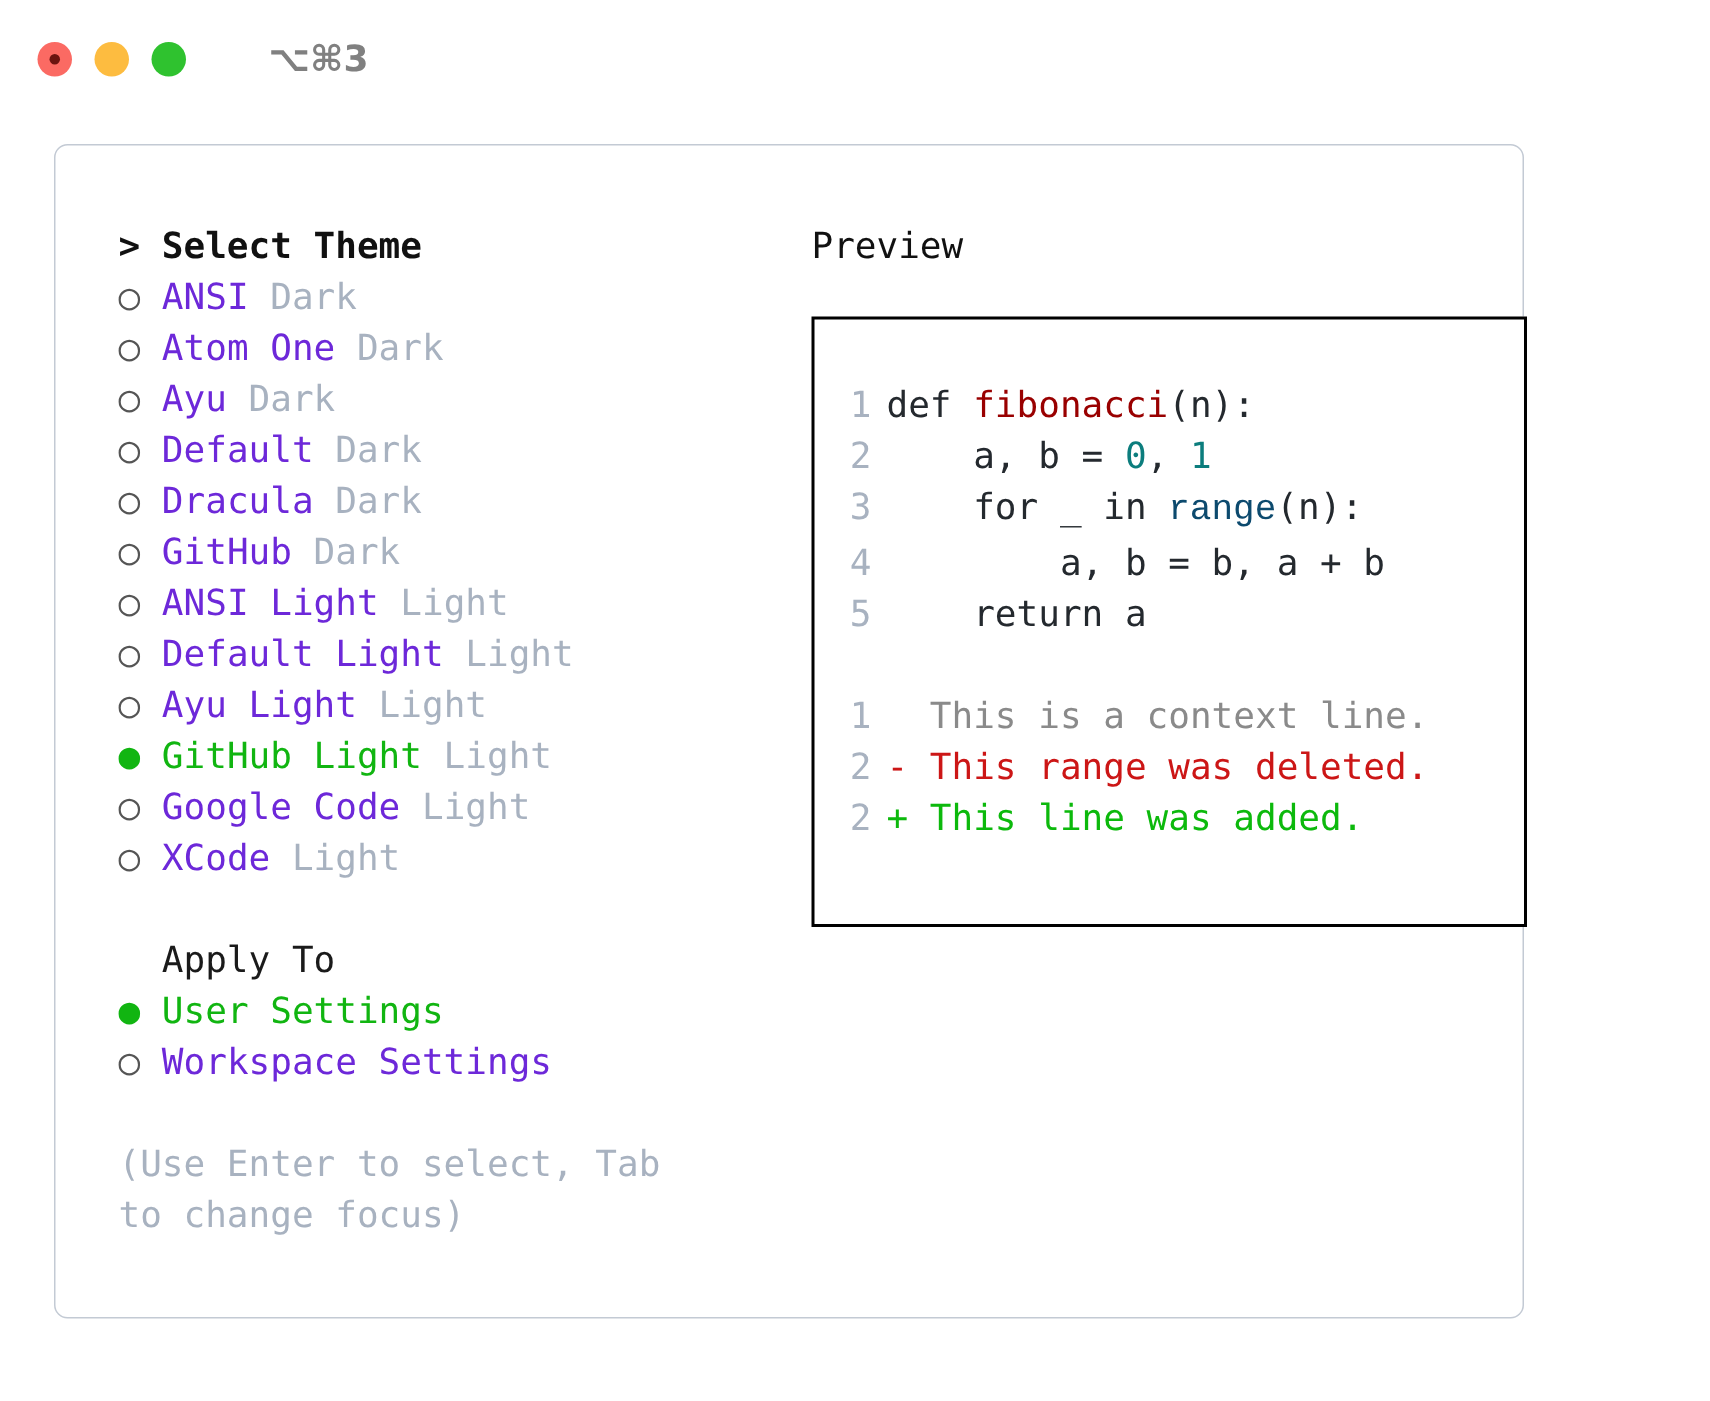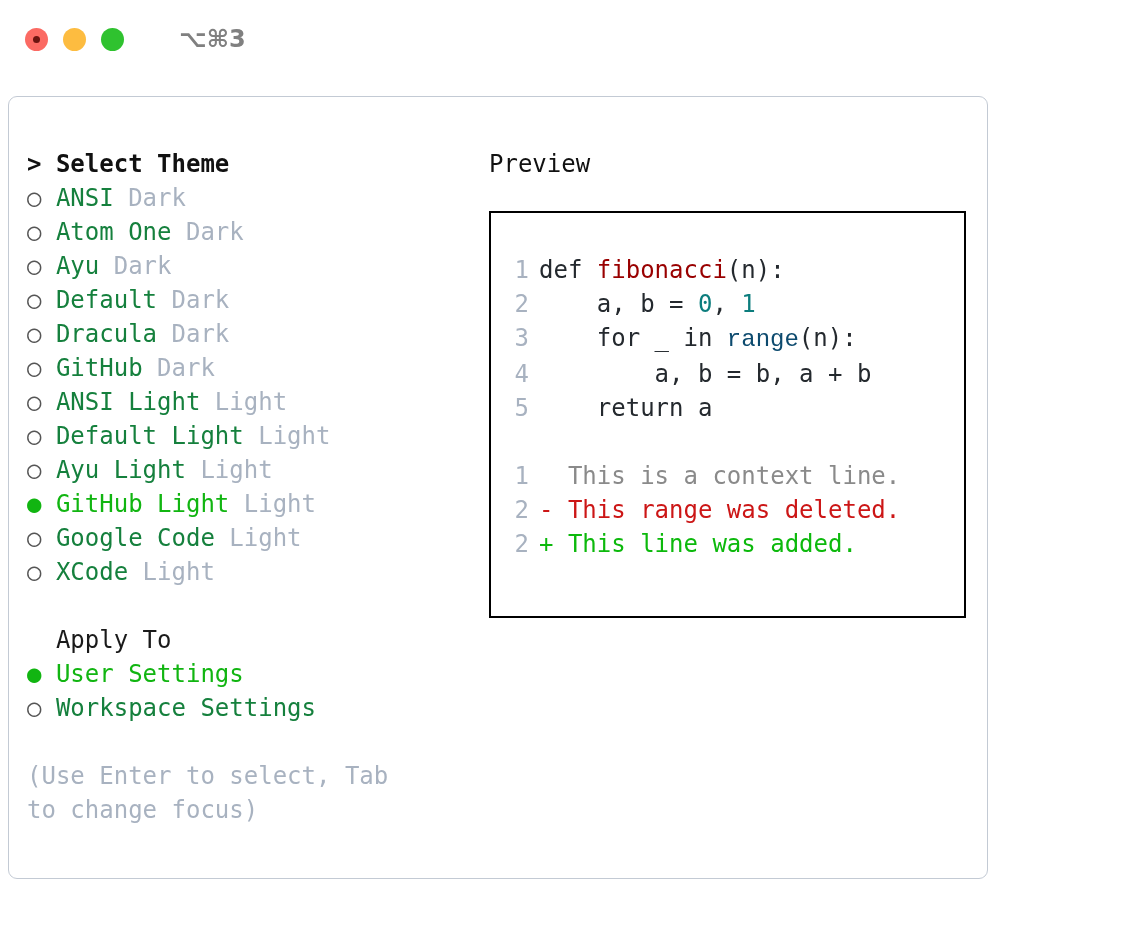--- a/index.html
+++ b/index.html
@@ -63,28 +63,29 @@
     font-size: 24px;
     font-weight: bold;
     color: #808080;
     letter-spacing: 0px;
     font-family: "DejaVu Sans", "Liberation Sans", sans-serif;
   }
 
   
   .panel {
     position: absolute;
-    left: 8px;
+    left: 36px;
     top: 96px;
     width: 980px;
     height: 783px;
     border: 1.5px solid #c3cad4;
     border-radius: 9px;
     box-sizing: border-box;
     background: #ffffff;
+    padding-left: 24px;
   }
 
   .columns {
     display: flex;
     padding: 50px 0 0 18px;
     box-sizing: border-box;
   }
   .col-left  { width: 462px; flex: none; }
   .col-right { flex: 1; }
 
@@ -108,21 +109,21 @@
     display: block;
   }
   .marker {
     color: #555555;
     display: inline;
   }
   .marker.sel {
     color: #11b511;
   }
   .row.selected .label { color: #11b511; }
-  .label { color: #15803d; }
+  .label { color: #6d28d9; }
   .variant {
     color: #a8b2c0;
   }
   .spacer-row {
     height: 34px;
   }
   .hint {
     font-size: 24px;
     line-height: 34px;
     color: #a8b2c0;

